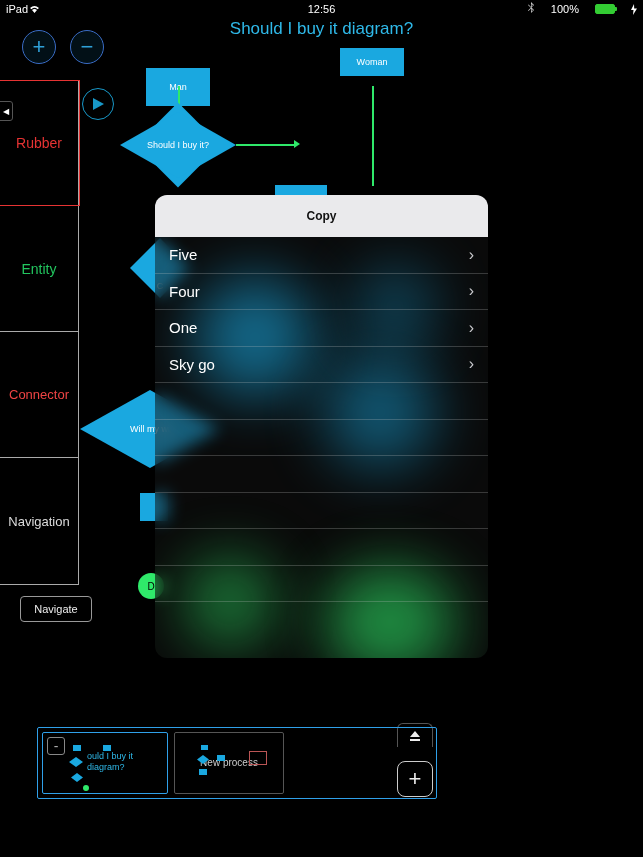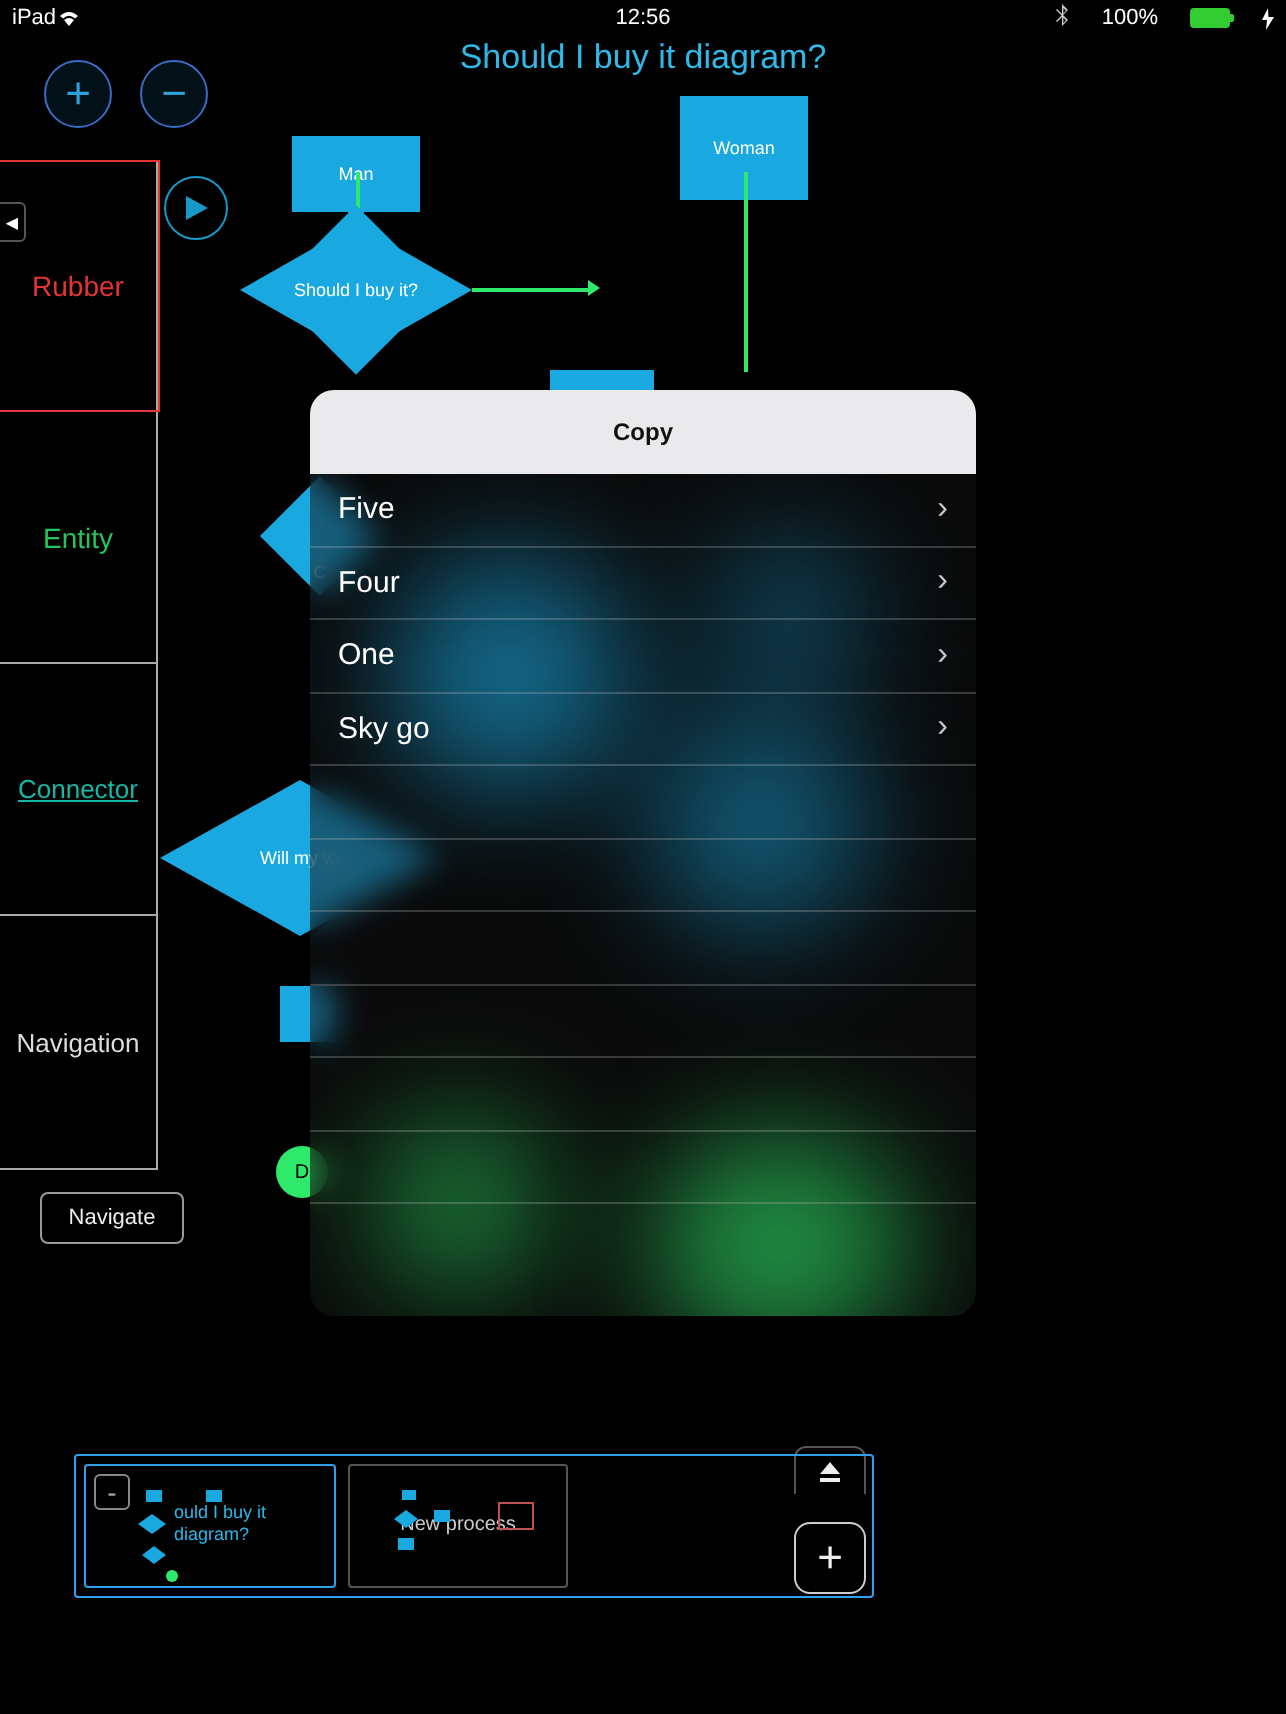--- a/index.html
+++ b/index.html
@@ -68,21 +68,21 @@
   display: flex; align-items: center; justify-content: center; font-size: 8px;
 }
 .sidebar-item {
   height: 126px; border-bottom: 1.5px solid #aaa;
   display: flex; align-items: center; justify-content: center;
   font-size: 14px; font-weight: 400;
 }
 .sidebar-item:first-child { border: 1.5px solid #c33; border-left: none; border-right: none; border-top: none; margin: -1px; border-top: 1.5px solid #c33; }
 .sidebar-item.rubber { color: #e63333; border: 1.5px solid #e63333; margin-top: -1px; margin-left: -2px; margin-right: -2px; height: 126px; }
 .sidebar-item.entity { color: #22c55e; }
-.sidebar-item.connector { color: #14b8a6; font-size: 13px; text-decoration: underline; }
+.sidebar-item.connector { color: #ef4444; font-size: 13px; }
 .sidebar-item.navigation { color: #ddd; font-size: 13px; }
 .sidebar-item:last-child { border-bottom: none; }
 .navigate-btn {
   margin-top: 6px; width: 72px; margin-left: 17px;
   border: 1px solid #999; border-radius: 4px;
   text-align: center; padding: 6px 0; font-size: 11px; color: #eee;
 }
 
 
 .canvas { position: absolute; top: 40px; left: 80px; right: 0; bottom: 140px; }
@@ -211,21 +211,21 @@
   <div class="sidebar-item entity">Entity</div>
   <div class="sidebar-item connector">Connector</div>
   <div class="sidebar-item navigation">Navigation</div>
 </div>
 <div class="navigate-btn" style="position:absolute; top:590px; left:3px;">Navigate</div>
 
 <div class="canvas">
 
   <div class="node-rect" style="top:8px; left:66px; width:64px; height:38px;margin-top:20px;">Man</div>
 
-  <div class="node-rect" style="top:8px; left:260px; width:64px; height:52px;">Woman</div>
+  <div class="node-rect" style="top:8px; left:260px; width:64px; height:28px;">Woman</div>
 
   <div class="arrow-line" style="top:46px; left:98px; width:2px; height:22px;"></div>
   <div class="arrow-head" style="top:66px; left:94px;"></div>
 
   <div style="position:absolute; top:72px; left:40px; width:116px; height:66px;">
     <div class="diamond-shape" style="top:10px; left:35px; width:46px; height:46px;"></div>
     <div class="diamond-shape" style="top:3px; left:28px; width:60px; height:60px; background:#1aa8e0;"></div>
     <div style="position:absolute; inset:0; background:#1aa8e0; clip-path: polygon(50% 0, 100% 50%, 50% 100%, 0 50%);"></div>
     <div class="diamond-label">Should I buy it?</div>
   </div>

